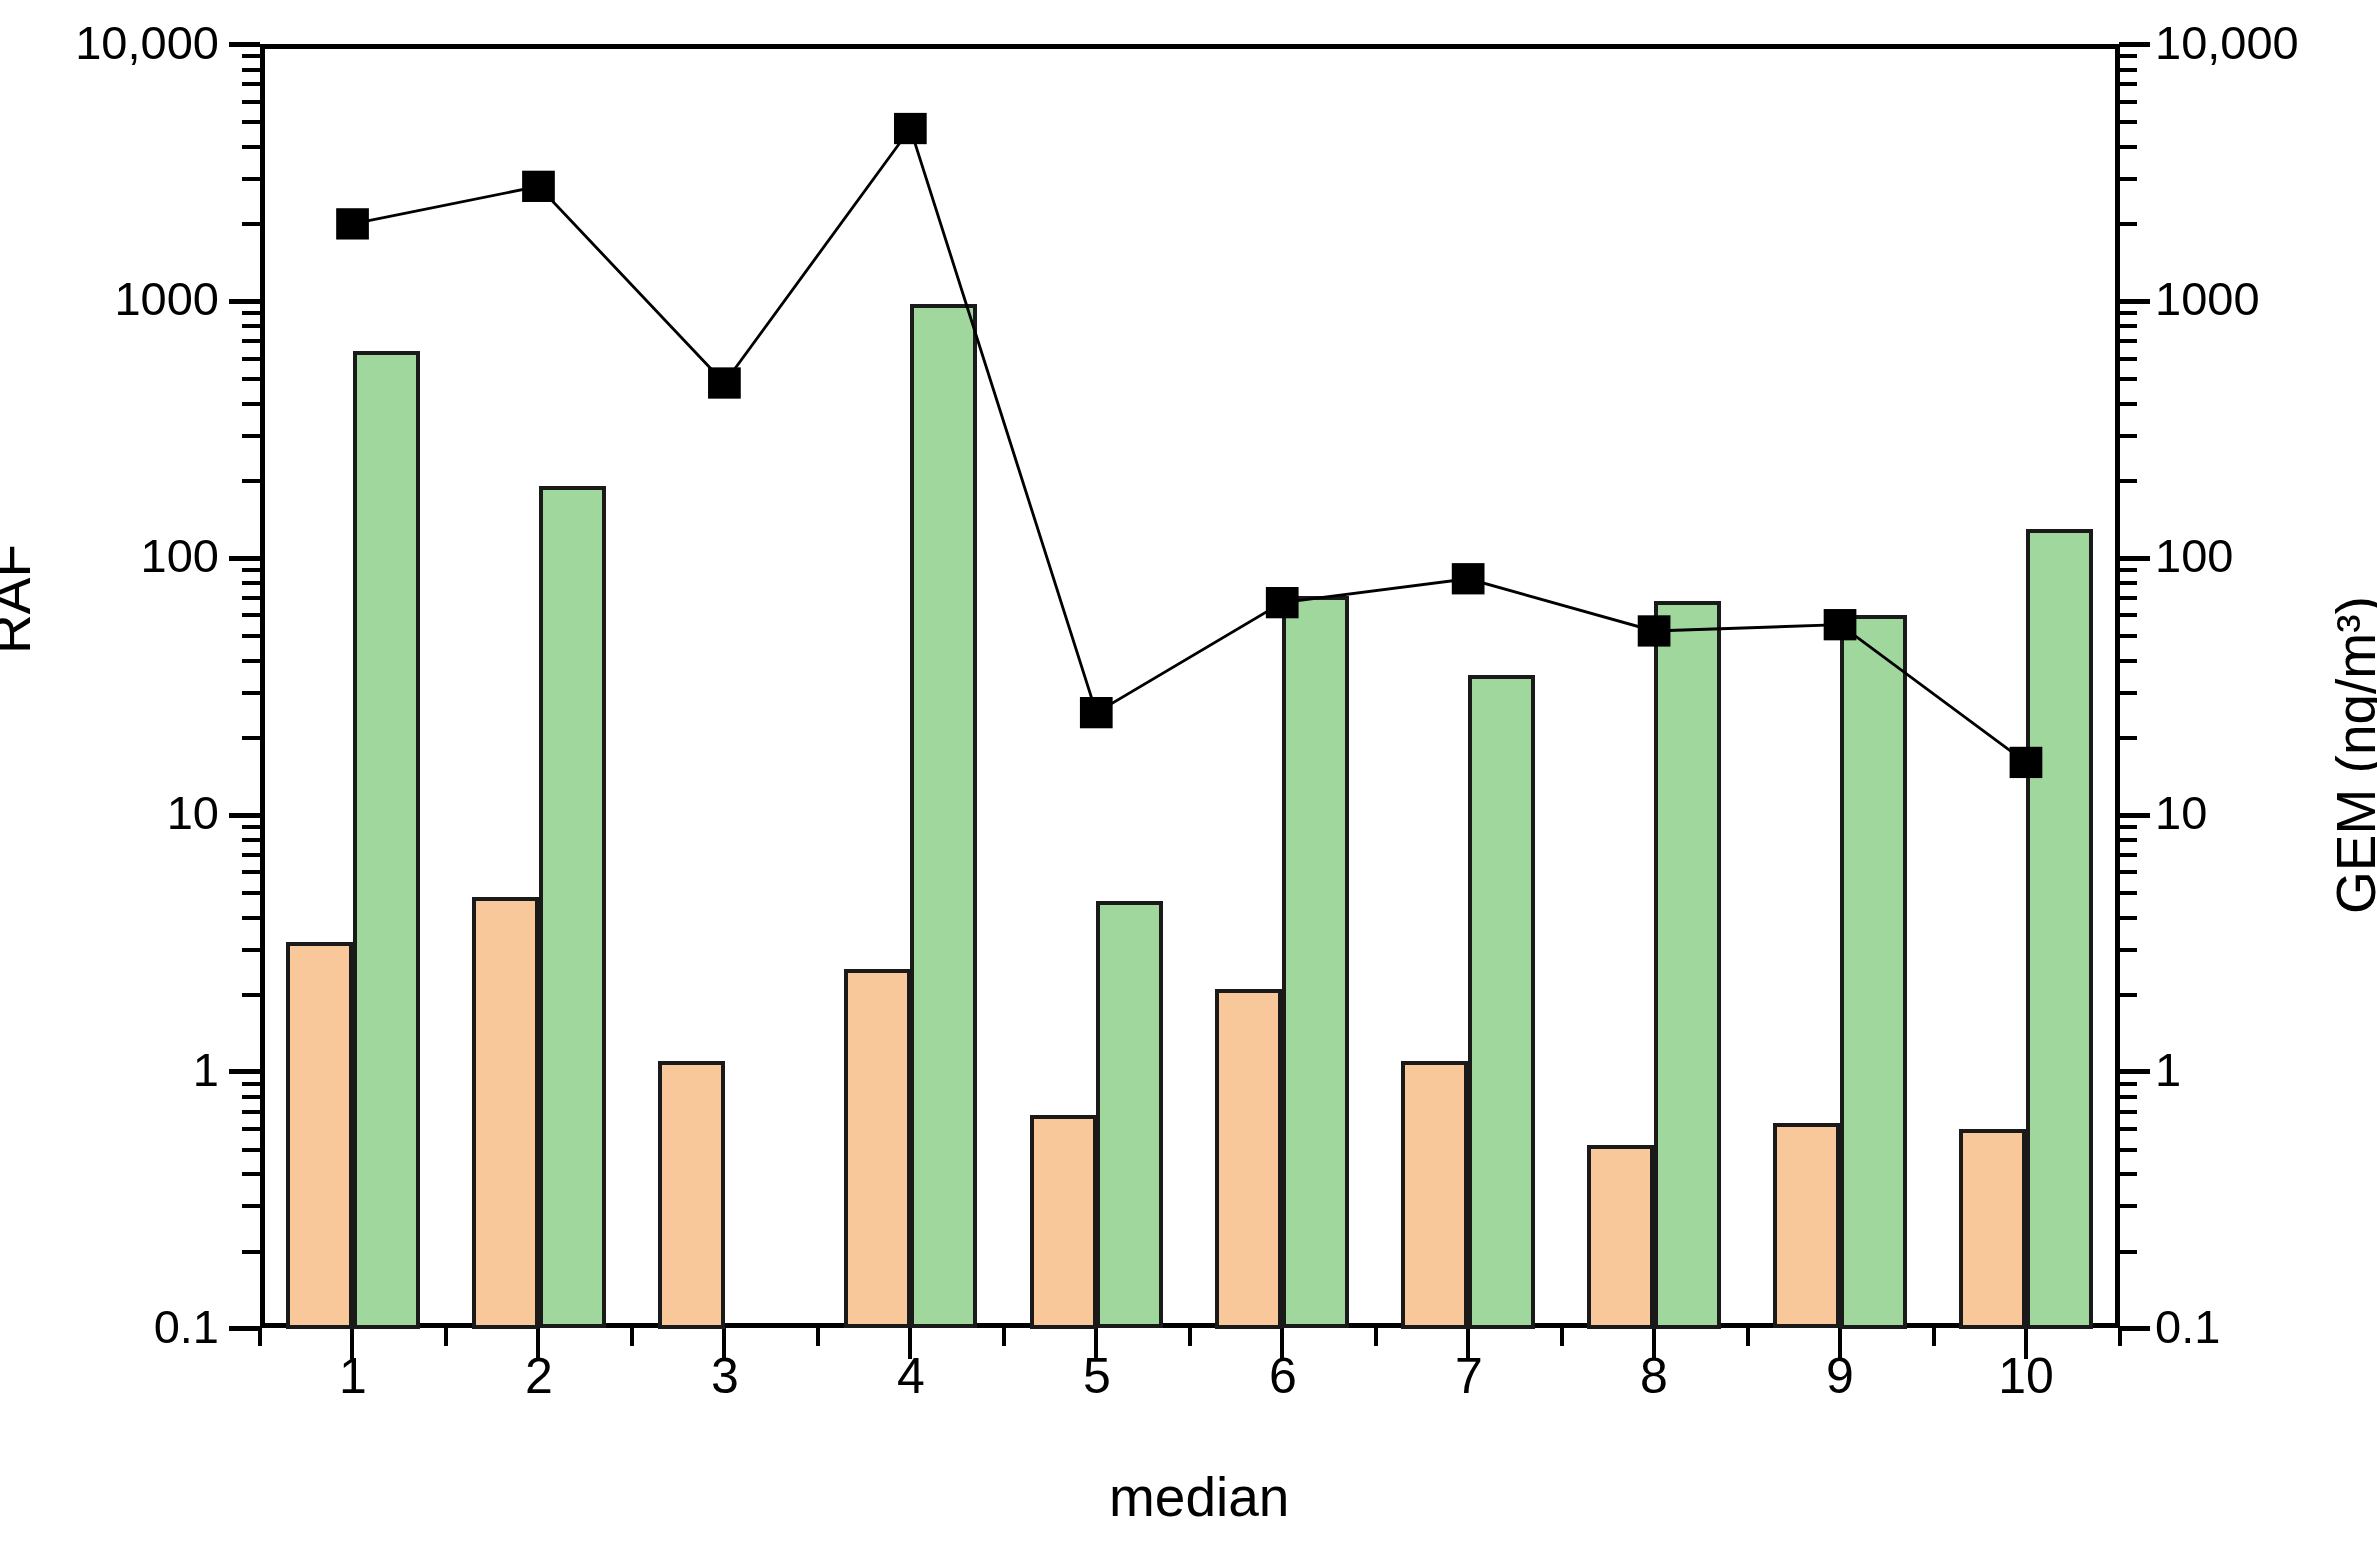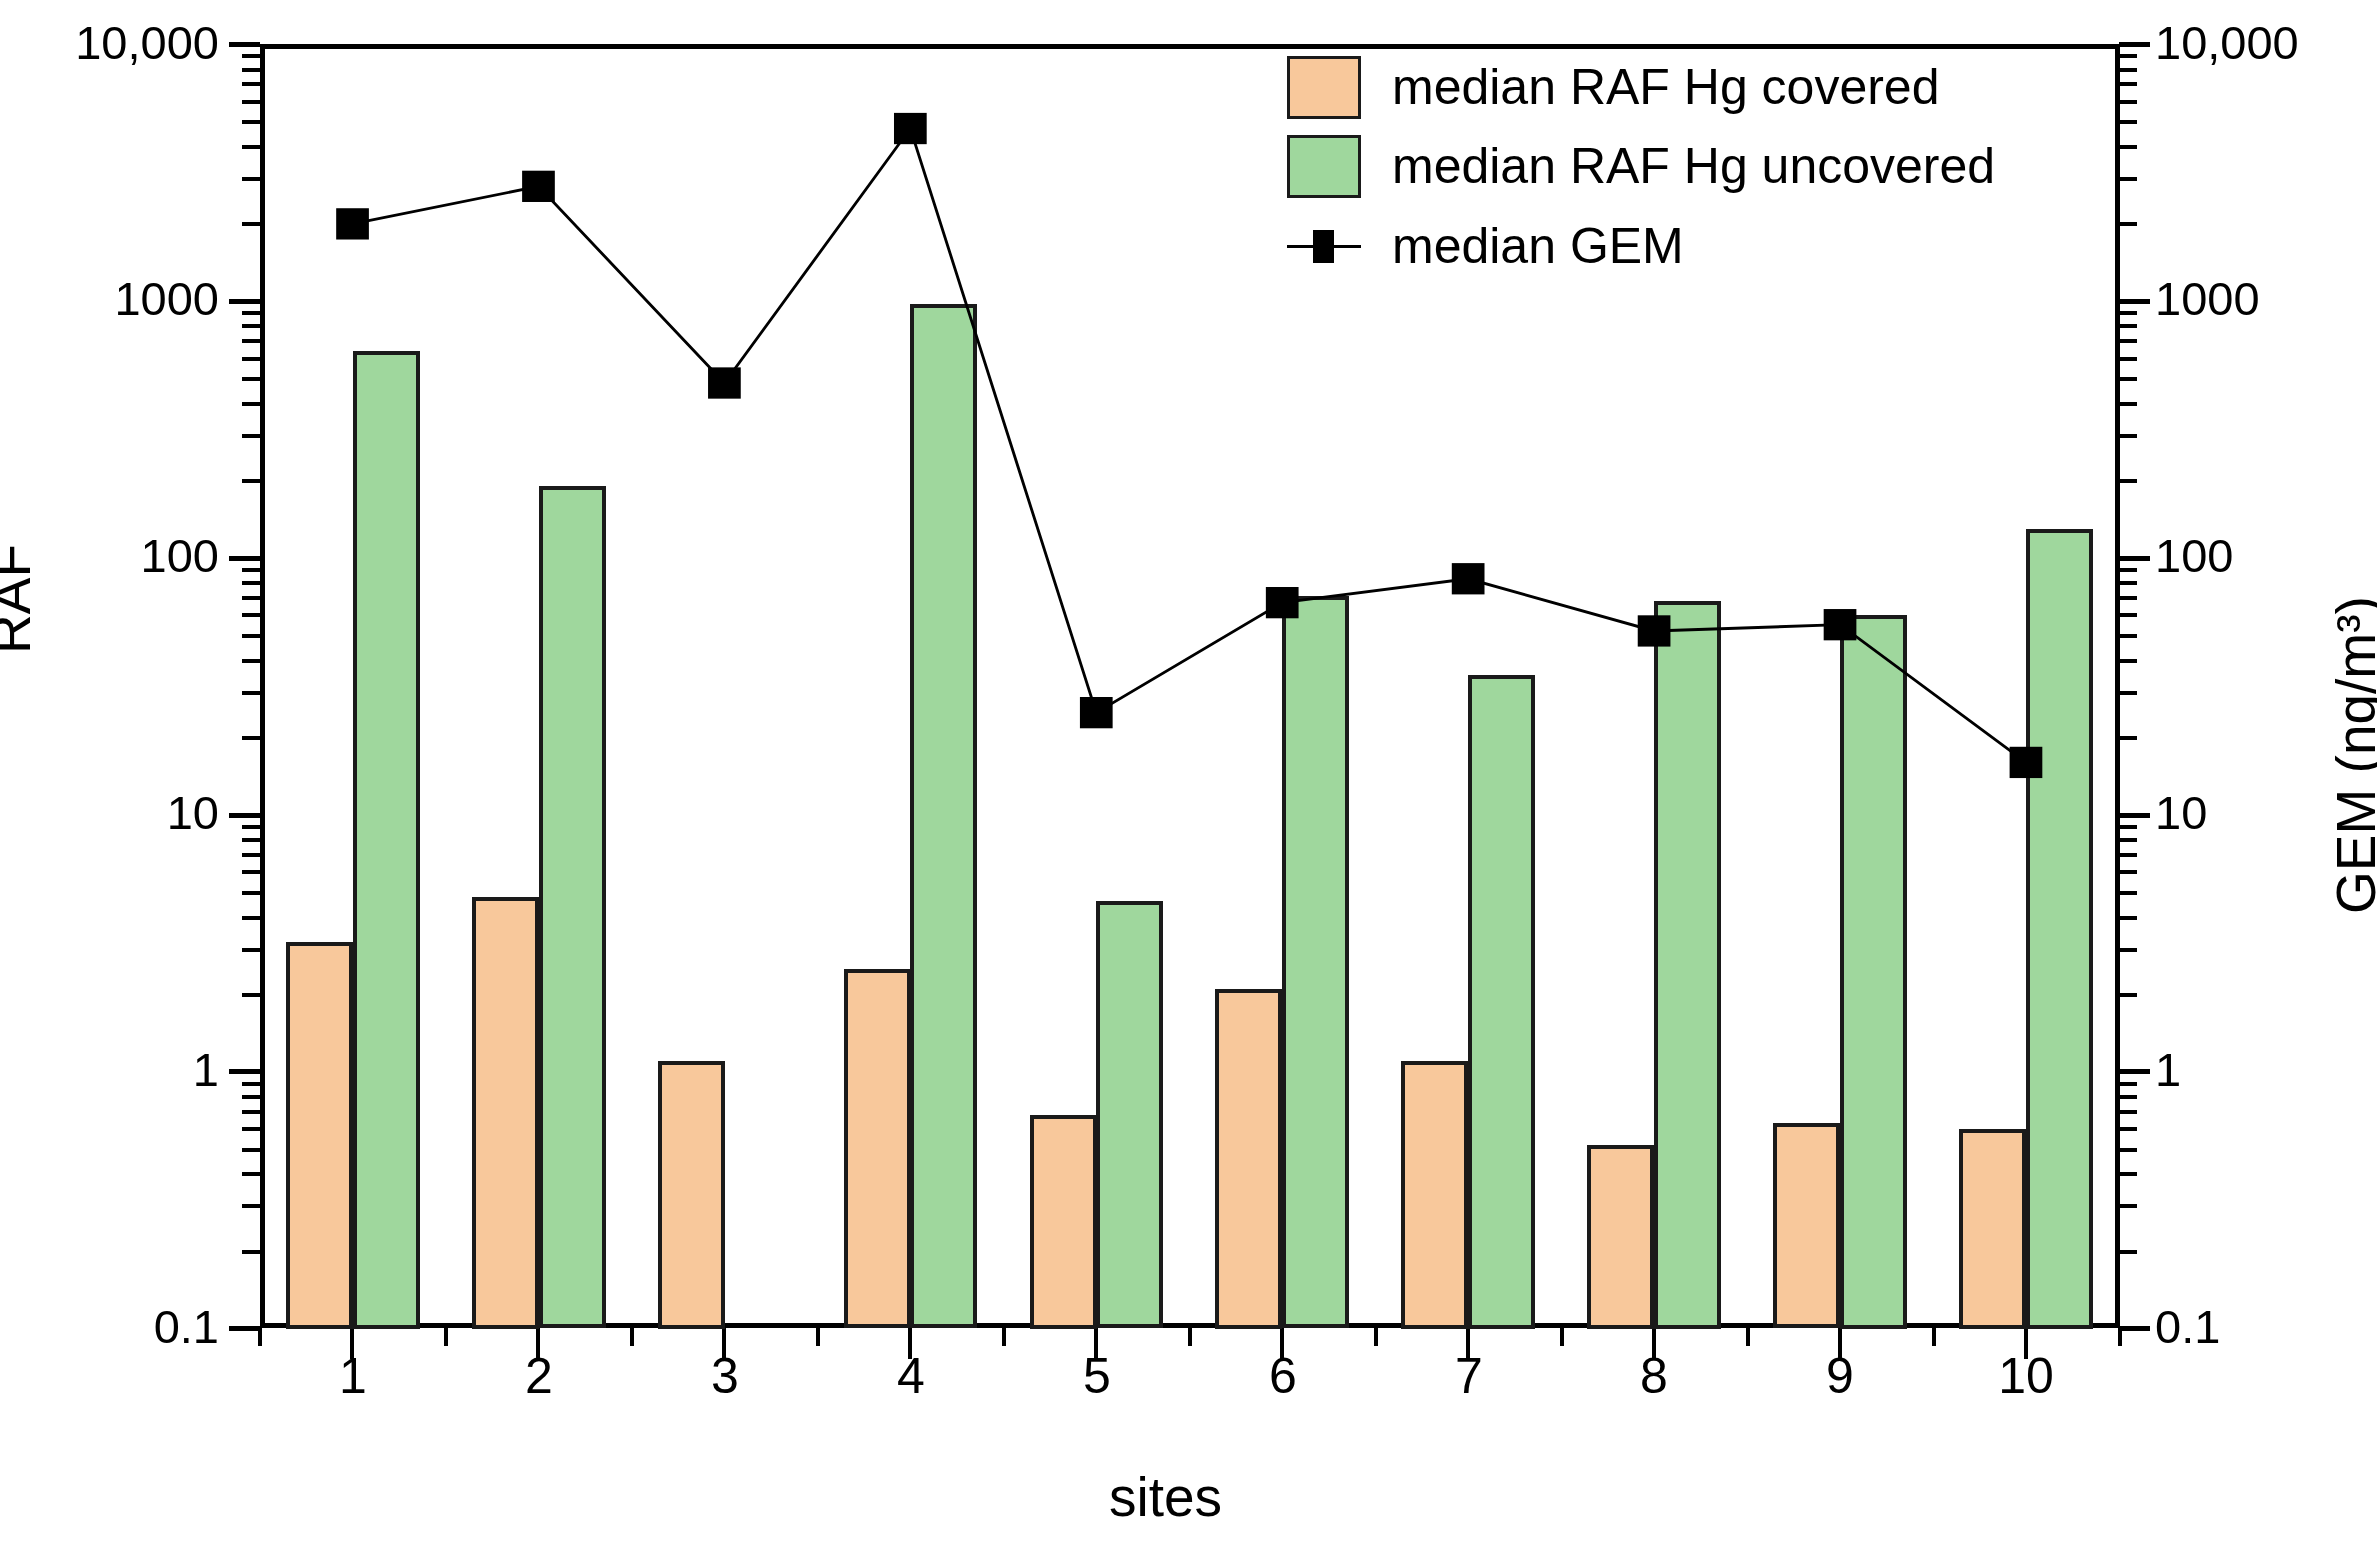--- a/index.html
+++ b/index.html
@@ -118,21 +118,21 @@
 </style>
 </head>
 <body>
 
 <div id="figure">
 
   <div class="axis-title" id="y-left-title">RAF</div>
 
   <div class="axis-title" id="y-right-title">GEM (ng/m³)</div>
 
-  <div class="axis-title" id="x-title">sites</div>
+  <div class="axis-title" id="x-title">median</div>
 
   <div id="plot-frame"></div>
 
   <div id="ticks-left">
       <div class="tick-major-left" style="top: 42px;"></div>
       <div class="tick-label-left" style="top: 18.5px;">10,000</div>
       <div class="tick-minor-left" style="top: 222px;"></div>
       <div class="tick-minor-left" style="top: 177px;"></div>
       <div class="tick-minor-left" style="top: 145px;"></div>
       <div class="tick-minor-left" style="top: 120px;"></div>
@@ -300,29 +300,15 @@
       <rect x="995.8" y="516.3" width="46" height="44" fill="#000000"></rect>
       <rect x="1257.3" y="158.4" width="46" height="44" fill="#000000"></rect>
       <rect x="1518.8" y="979.9" width="46" height="44" fill="#000000"></rect>
       <rect x="1780.3" y="825.2" width="46" height="44" fill="#000000"></rect>
       <rect x="2041.8" y="791.6" width="46" height="44" fill="#000000"></rect>
       <rect x="2303.3" y="865.0" width="46" height="44" fill="#000000"></rect>
       <rect x="2564.8" y="856.2" width="46" height="44" fill="#000000"></rect>
       <rect x="2826.3" y="1049.9" width="46" height="44" fill="#000000"></rect>
     </svg>
 
-  <div id="legend">
-    <div class="legend-row">
-      <span class="legend-swatch covered"></span>
-      <span class="legend-label">median RAF Hg covered</span>
-    </div>
-    <div class="legend-row">
-      <span class="legend-swatch uncovered"></span>
-      <span class="legend-label">median RAF Hg uncovered</span>
-    </div>
-    <div class="legend-row">
-      <span class="legend-line-marker"></span>
-      <span class="legend-label">median GEM</span>
-    </div>
-  </div>
 
 </div>
 
 
 </body></html>

